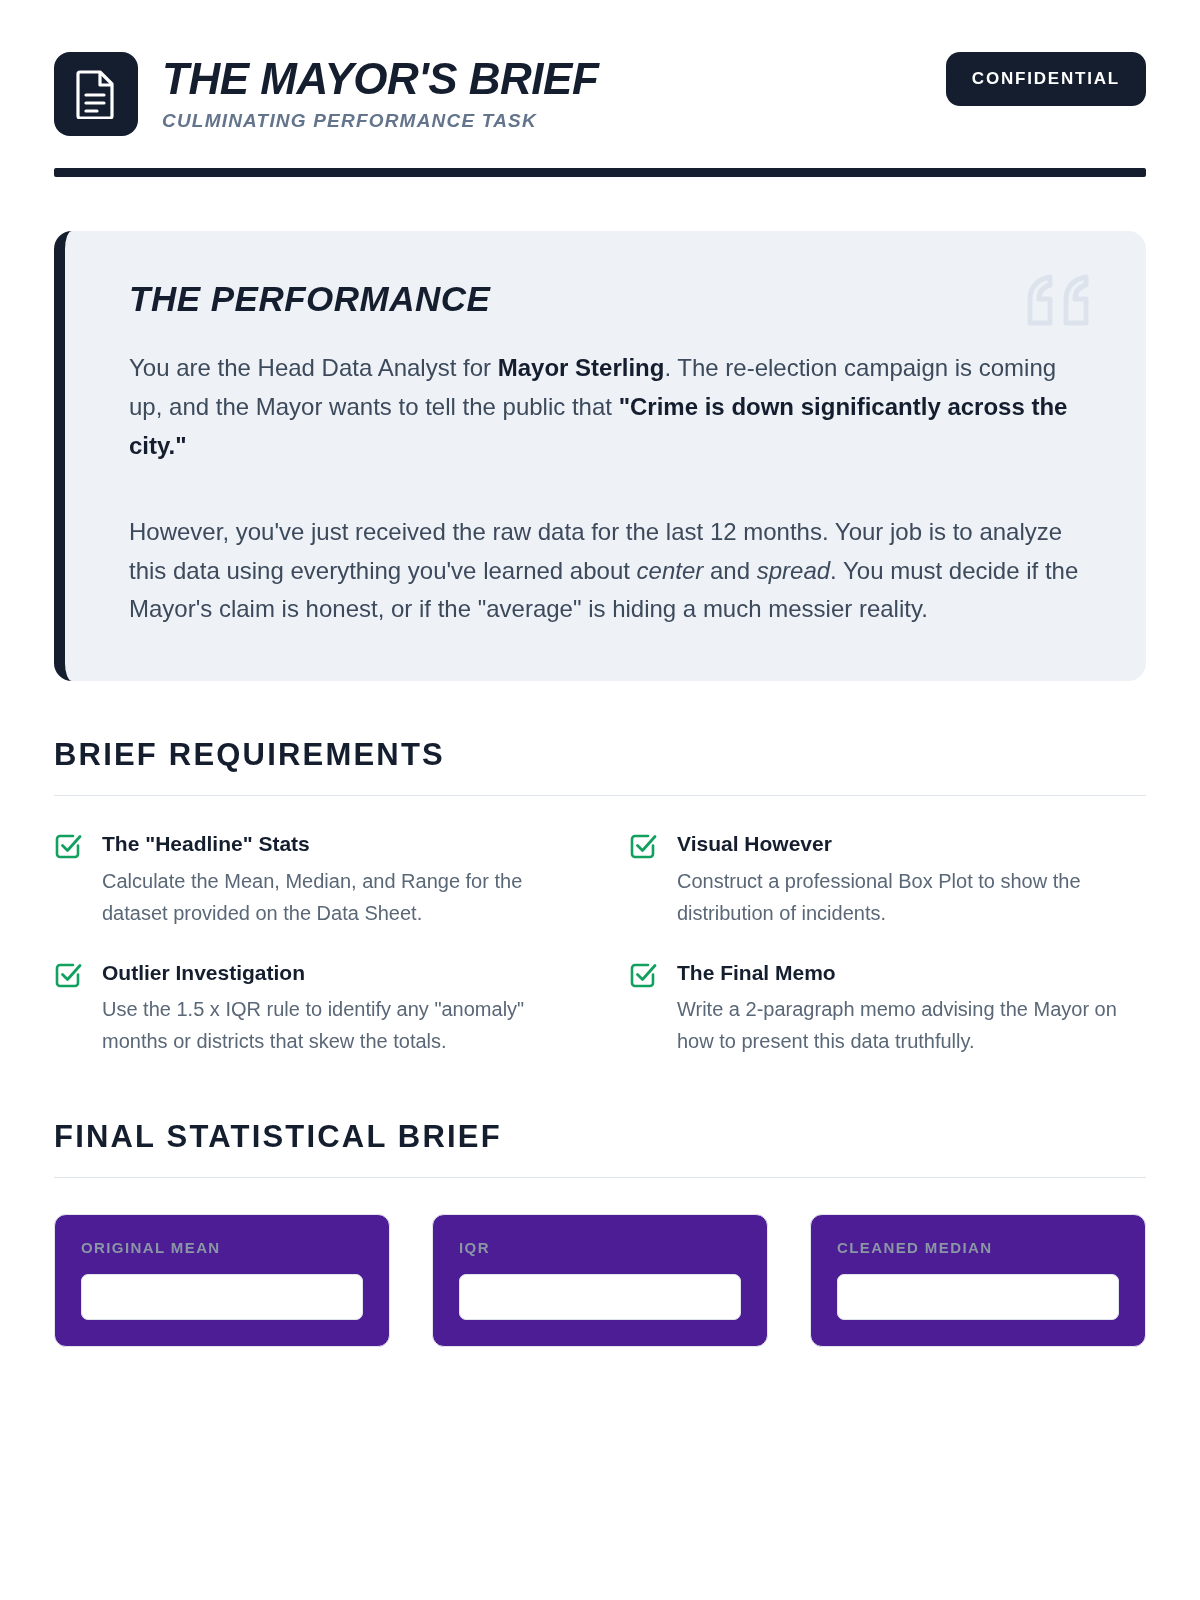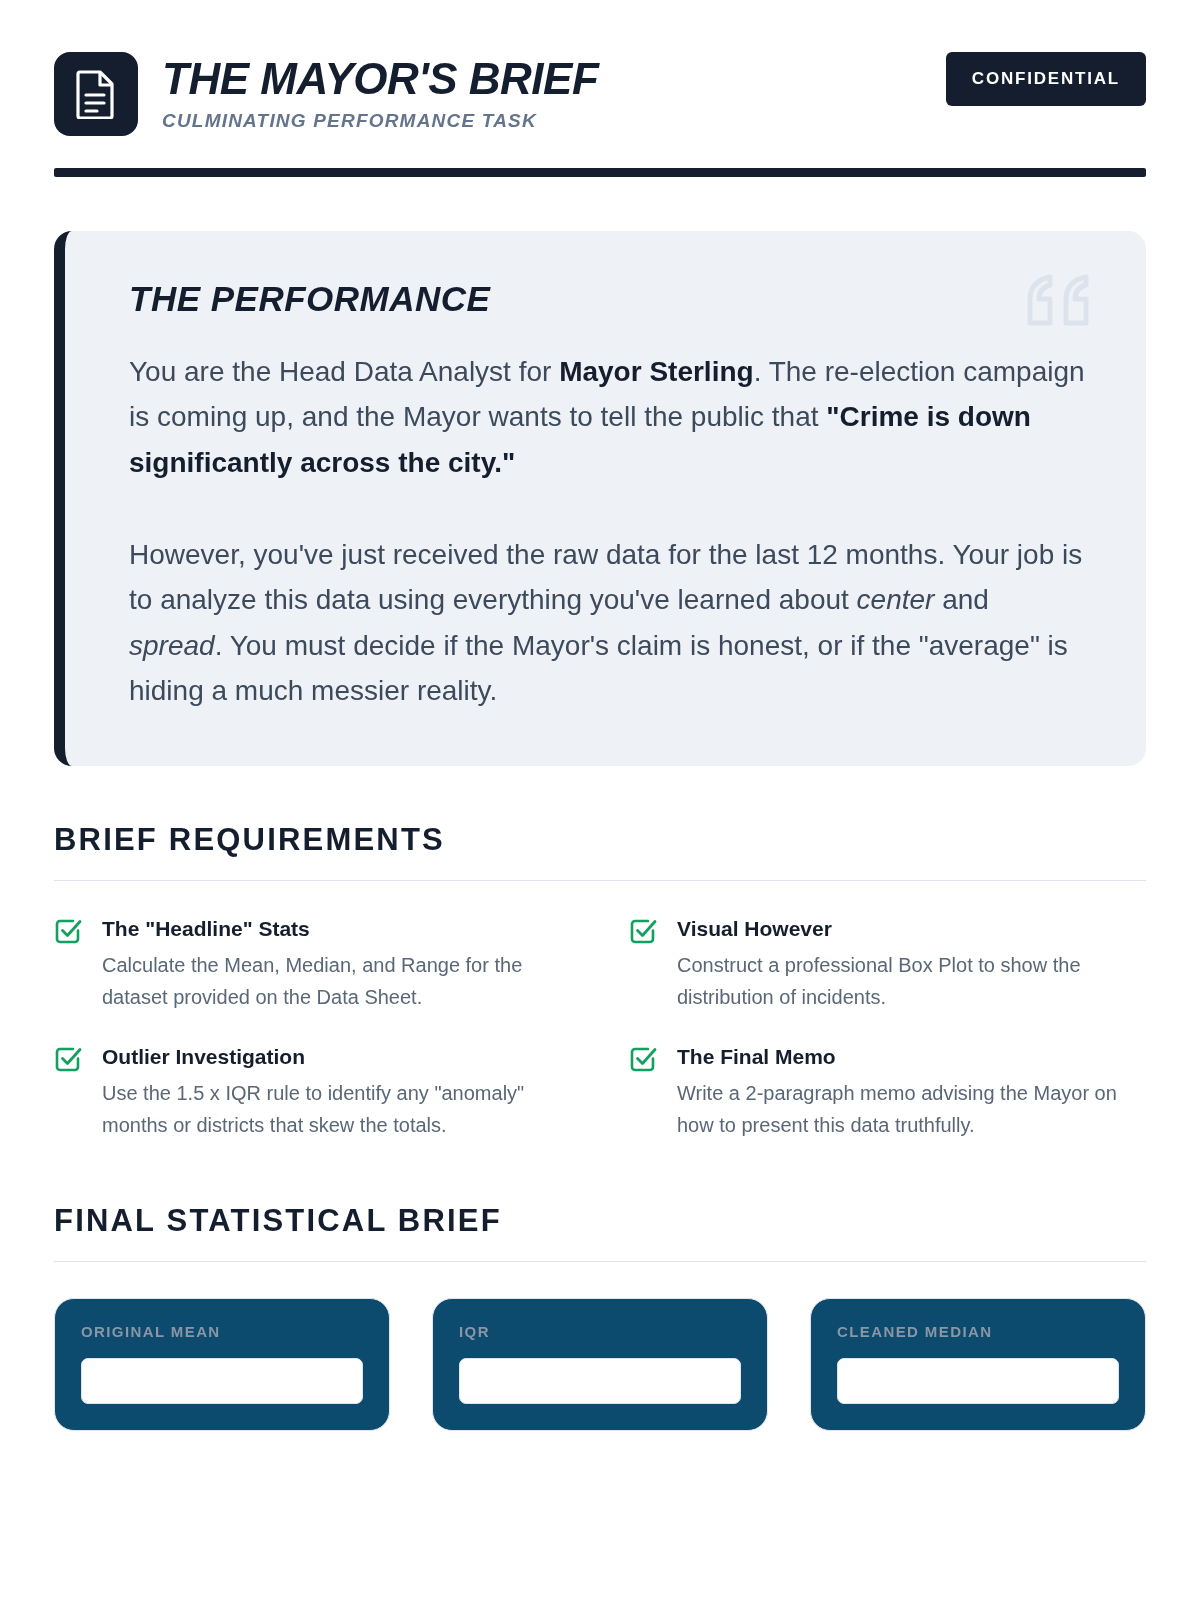--- a/index.html
+++ b/index.html
@@ -57,21 +57,21 @@
     letter-spacing: 1.2px;
     color: #63748c;
   }
   .confidential {
     background: #141e2e;
     color: #ffffff;
     font-size: 17px;
     font-weight: 700;
     letter-spacing: 1.8px;
     padding: 17px 26px;
-    border-radius: 6px;
+    border-radius: 14px;
     border: none;
     font-family: "Liberation Sans", sans-serif;
     cursor: pointer;
   }
   .header-rule {
     margin-top: 32px;
     height: 9px;
     background: #141e2e;
     border-radius: 2px;
   }
@@ -95,21 +95,21 @@
   }
   .assignment h2 {
     font-size: 35px;
     font-weight: 700;
     font-style: italic;
     letter-spacing: 0.5px;
     color: #141e2e;
     margin-bottom: 30px;
   }
   .assignment p {
-    font-size: 28px;
+    font-size: 24px;
     line-height: 1.62;
     color: #3c4a5c;
   }
   .assignment p + p { margin-top: 47px; }
   .assignment b { color: #141e2e; font-weight: 700; }
   .assignment i { font-style: italic; }
 
   
   .section-head {
     margin-top: 56px;
@@ -156,23 +156,23 @@
 
   
   .stats {
     margin-top: 36px;
     display: grid;
     grid-template-columns: repeat(3, 1fr);
     gap: 42px;
   }
   .stat-card {
     border: 1px solid #e2e6ec;
-    border-radius: 20px;
+    border-radius: 12px;
     padding: 24px 26px 26px 26px;
-    background: #0c4a6e;
+    background: #4c1d95;
     min-height: 120px;
   }
   .stat-label {
     font-size: 15px;
     font-weight: 700;
     letter-spacing: 1.4px;
     color: #8a96a5;
   }
   .stat-input {
     margin-top: 18px;

